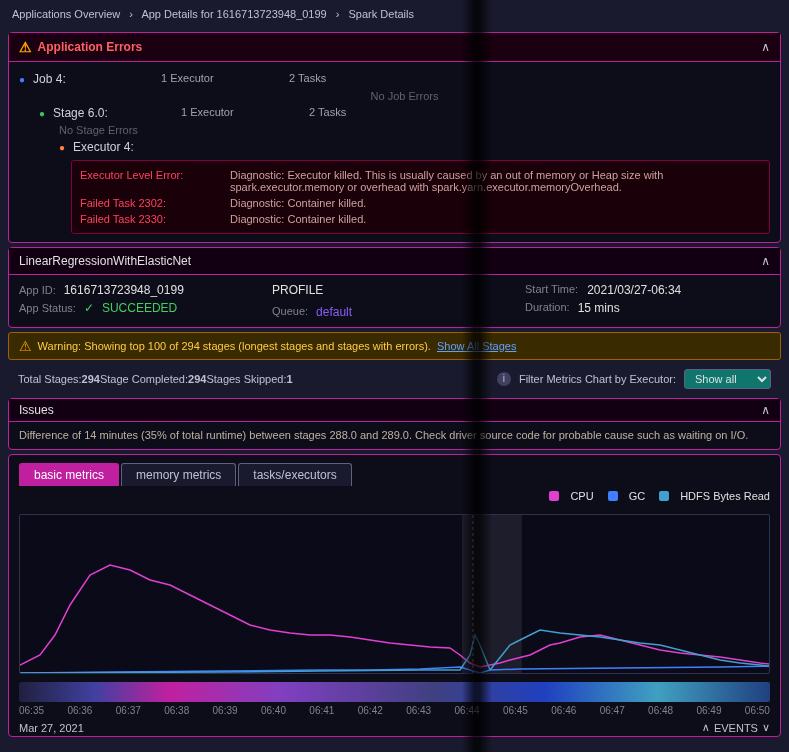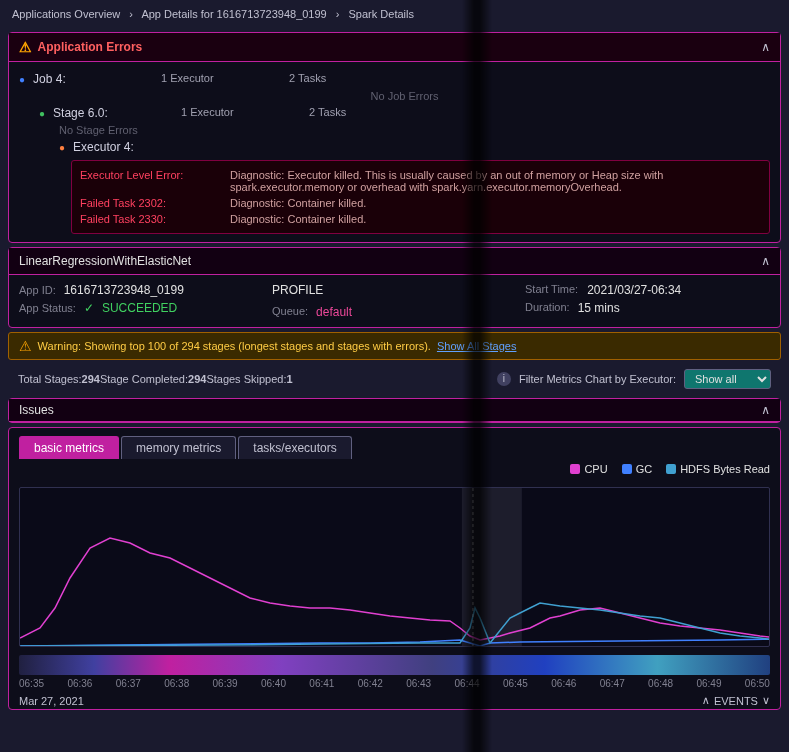--- a/index.html
+++ b/index.html
@@ -94,21 +94,21 @@
       display: grid;
       grid-template-columns: 1fr 1fr 1fr;
       gap: 8px;
       padding: 8px 10px;
     }
 
     .info-block { display: flex; flex-direction: column; gap: 4px; }
     .info-label { color: #808090; font-size: 11px; }
     .info-value { color: #e0e0e0; font-size: 12px; }
     .info-value.success { color: #40d060; }
-    .info-value.link { color: #ec4899; cursor: pointer; }
+    .info-value.link { color: #8b5cf6; cursor: pointer; }
 
     .profile-header {
       font-weight: normal;
       color: #e0e0e0;
       font-size: 12px;
       margin-bottom: 4px;
     }
 
     
     .warning-bar {
@@ -216,21 +216,21 @@
       display: flex;
       justify-content: flex-end;
       gap: 14px;
       padding: 4px 10px;
       font-size: 11px;
     }
 
     .legend-item {
       display: flex;
       align-items: center;
-      gap: 4px;
+      gap: 11px;
     }
 
     .legend-dot {
       width: 10px;
       height: 10px;
       border-radius: 2px;
     }
 
     .chart-svg-container {
       width: 100%;
@@ -421,20 +421,23 @@
       <option>Executor 4</option>
     </select>
   </div>
 </div>
 
 <div class="issues-section">
   <div class="issues-header">
     <span>Issues</span>
     <span class="chevron">∧</span>
   </div>
+  <div class="issues-body">
+    <span>Difference of 14 minutes (35% of total runtime) between stages 288.0 and 289.0. Check driver source code for probable cause such as waiting on I/O.</span>
+  </div>
 </div>
 
 <div class="metrics-section">
 
   <div class="tabs-row">
     <div class="tab active">basic metrics</div>
     <div class="tab">memory metrics</div>
     <div class="tab">tasks/executors</div>
   </div>
 

